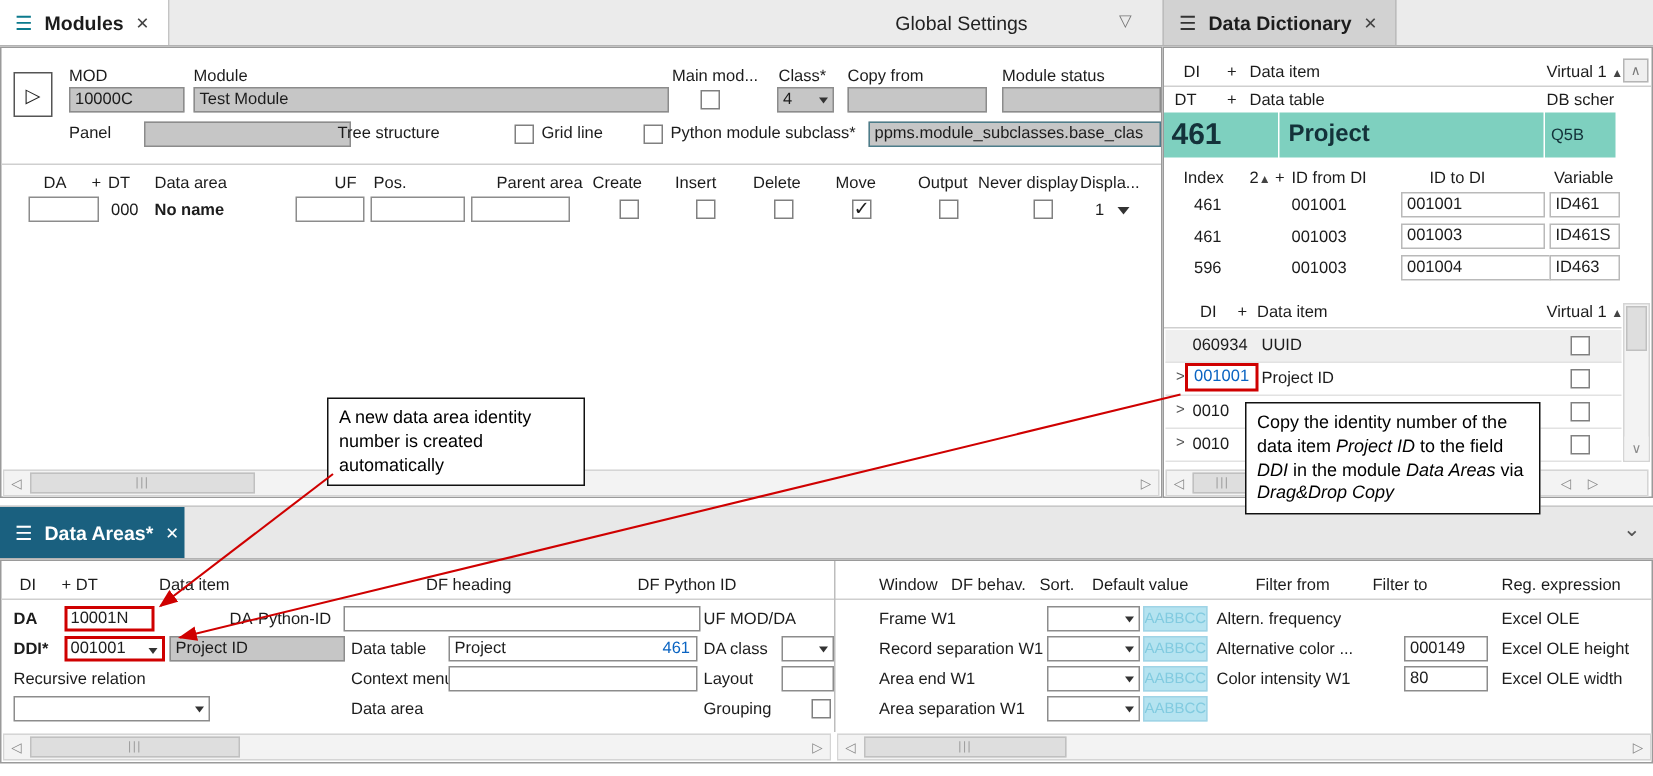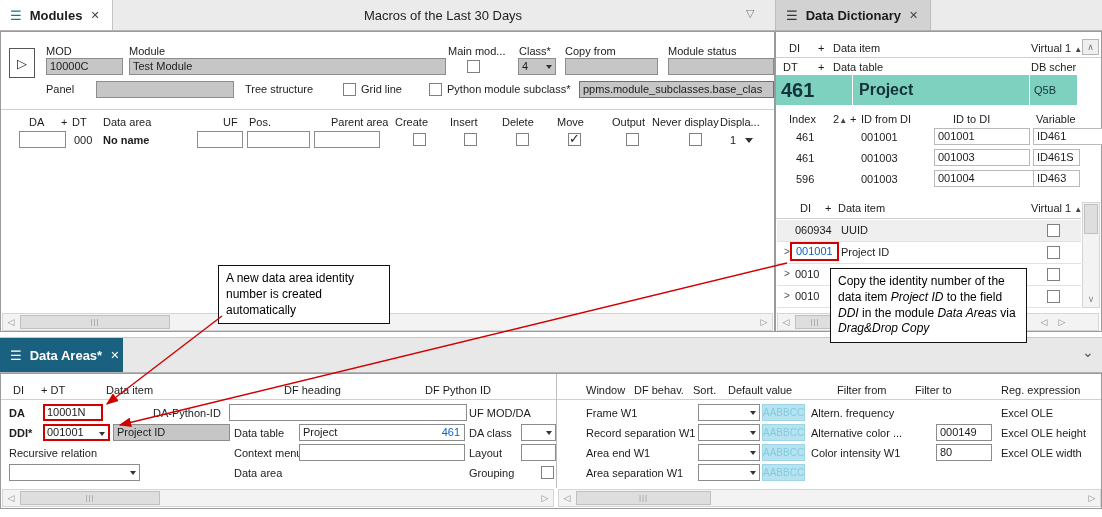--- a/index.html
+++ b/index.html
@@ -51,21 +51,21 @@
 <body>
 
 <div id="app">
 
   <div class="tabbar" style="top:0;height:31px">
     <div class="tab tab-white" style="left:0;width:113px">
       <span class="burger">☰</span>
       <span class="t-label">Modules</span>
       <span class="close-x">✕</span>
     </div>
-    <div class="tab-plain" style="left:344px;width:198px">Macros of the Last 30 Days</div>
+    <div class="tab-plain" style="left:574px;width:134px">Global Settings</div>
     <div class="abs" style="left:746px;top:7px;color:#777;font-size:11px">▽</div>
     <div class="tab tab-gray" style="left:775px;width:156px">
       <span class="burger" style="color:#333">☰</span>
       <span class="t-label">Data Dictionary</span>
       <span class="close-x">✕</span>
     </div>
   </div>
 
   <div class="panel" style="left:0;top:31px;width:775px;height:301px">
     <div class="abs" style="left:8px;top:16px;width:26px;height:30px;border:1px solid #555;display:flex;align-items:center;justify-content:center;font-size:13px;color:#222">▷</div>
@@ -79,21 +79,21 @@
 
     <div class="fld gray" style="left:45px;top:26px;width:77px">10000C</div>
     <div class="fld gray" style="left:128px;top:26px;width:317px">Test Module</div>
     <div class="cb" style="left:466px;top:28px"></div>
     <div class="fld gray dd" style="left:517px;top:26px;width:38px">4</div>
     <div class="fld gray" style="left:564px;top:26px;width:93px"></div>
     <div class="fld gray" style="left:667px;top:26px;width:106px"></div>
 
     <div class="lbl" style="left:45px;top:51px">Panel</div>
     <div class="fld gray" style="left:95px;top:49px;width:138px"></div>
-    <div class="lbl" style="left:244px;top:51px">Tree structure</div>
+    <div class="lbl" style="left:224px;top:51px">Tree structure</div>
     <div class="cb" style="left:342px;top:51px"></div>
     <div class="lbl" style="left:360px;top:51px">Grid line</div>
     <div class="cb" style="left:428px;top:51px"></div>
     <div class="lbl" style="left:446px;top:51px">Python module subclass*</div>
     <div class="fld gray" style="left:578px;top:49px;width:195px;border:1px solid #4d7d8a">ppms.module_subclasses.base_clas</div>
 
     <div class="sep-h" style="left:0;top:77px;width:773px"></div>
 
     <div class="lbl" style="left:28px;top:84px">DA</div>
     <div class="lbl" style="left:60px;top:84px">+</div>
@@ -157,21 +157,21 @@
       <span>2</span><span style="font-size:8px;color:#444">▲</span>
     </div>
     <div class="lbl" style="left:74px;top:81px">+</div>
     <div class="lbl" style="left:85px;top:81px">ID from DI</div>
     <div class="lbl" style="left:177px;top:81px">ID to DI</div>
     <div class="lbl" style="left:260px;top:81px">Variable</div>
 
     <div class="lbl blue" style="left:20px;top:99px">461</div>
     <div class="lbl blue" style="left:85px;top:99px">001001</div>
     <div class="fld" style="left:158px;top:96px;width:96px;border-color:#b9b9b9">001001</div>
-    <div class="fld" style="left:257px;top:96px;width:70px;border-color:#b9b9b9">ID461</div>
+    <div class="fld" style="left:257px;top:96px;width:47px;border-color:#b9b9b9">ID461</div>
 
     <div class="lbl blue" style="left:20px;top:120px">461</div>
     <div class="lbl blue" style="left:85px;top:120px">001003</div>
     <div class="fld" style="left:158px;top:117px;width:96px;border-color:#b9b9b9">001003</div>
     <div class="fld" style="left:257px;top:117px;width:47px;border-color:#b9b9b9">ID461S</div>
 
     <div class="lbl blue" style="left:20px;top:141px">596</div>
     <div class="lbl blue" style="left:85px;top:141px">001003</div>
     <div class="fld" style="left:158px;top:138px;width:100px;border-color:#b9b9b9">001004</div>
     <div class="fld" style="left:257px;top:138px;width:47px;border-color:#b9b9b9">ID463</div>

